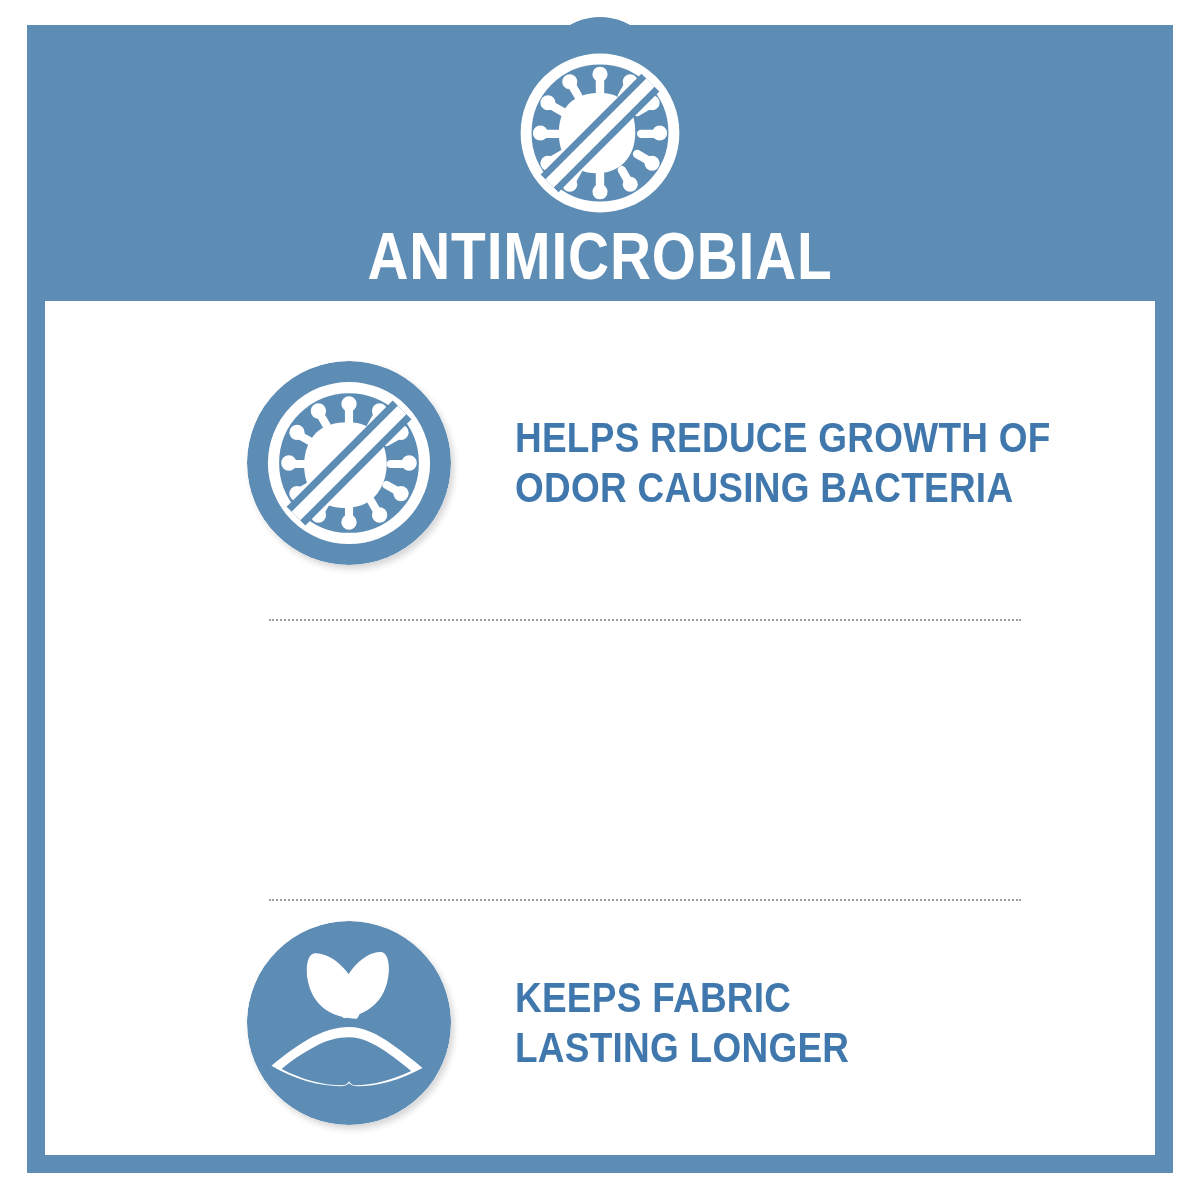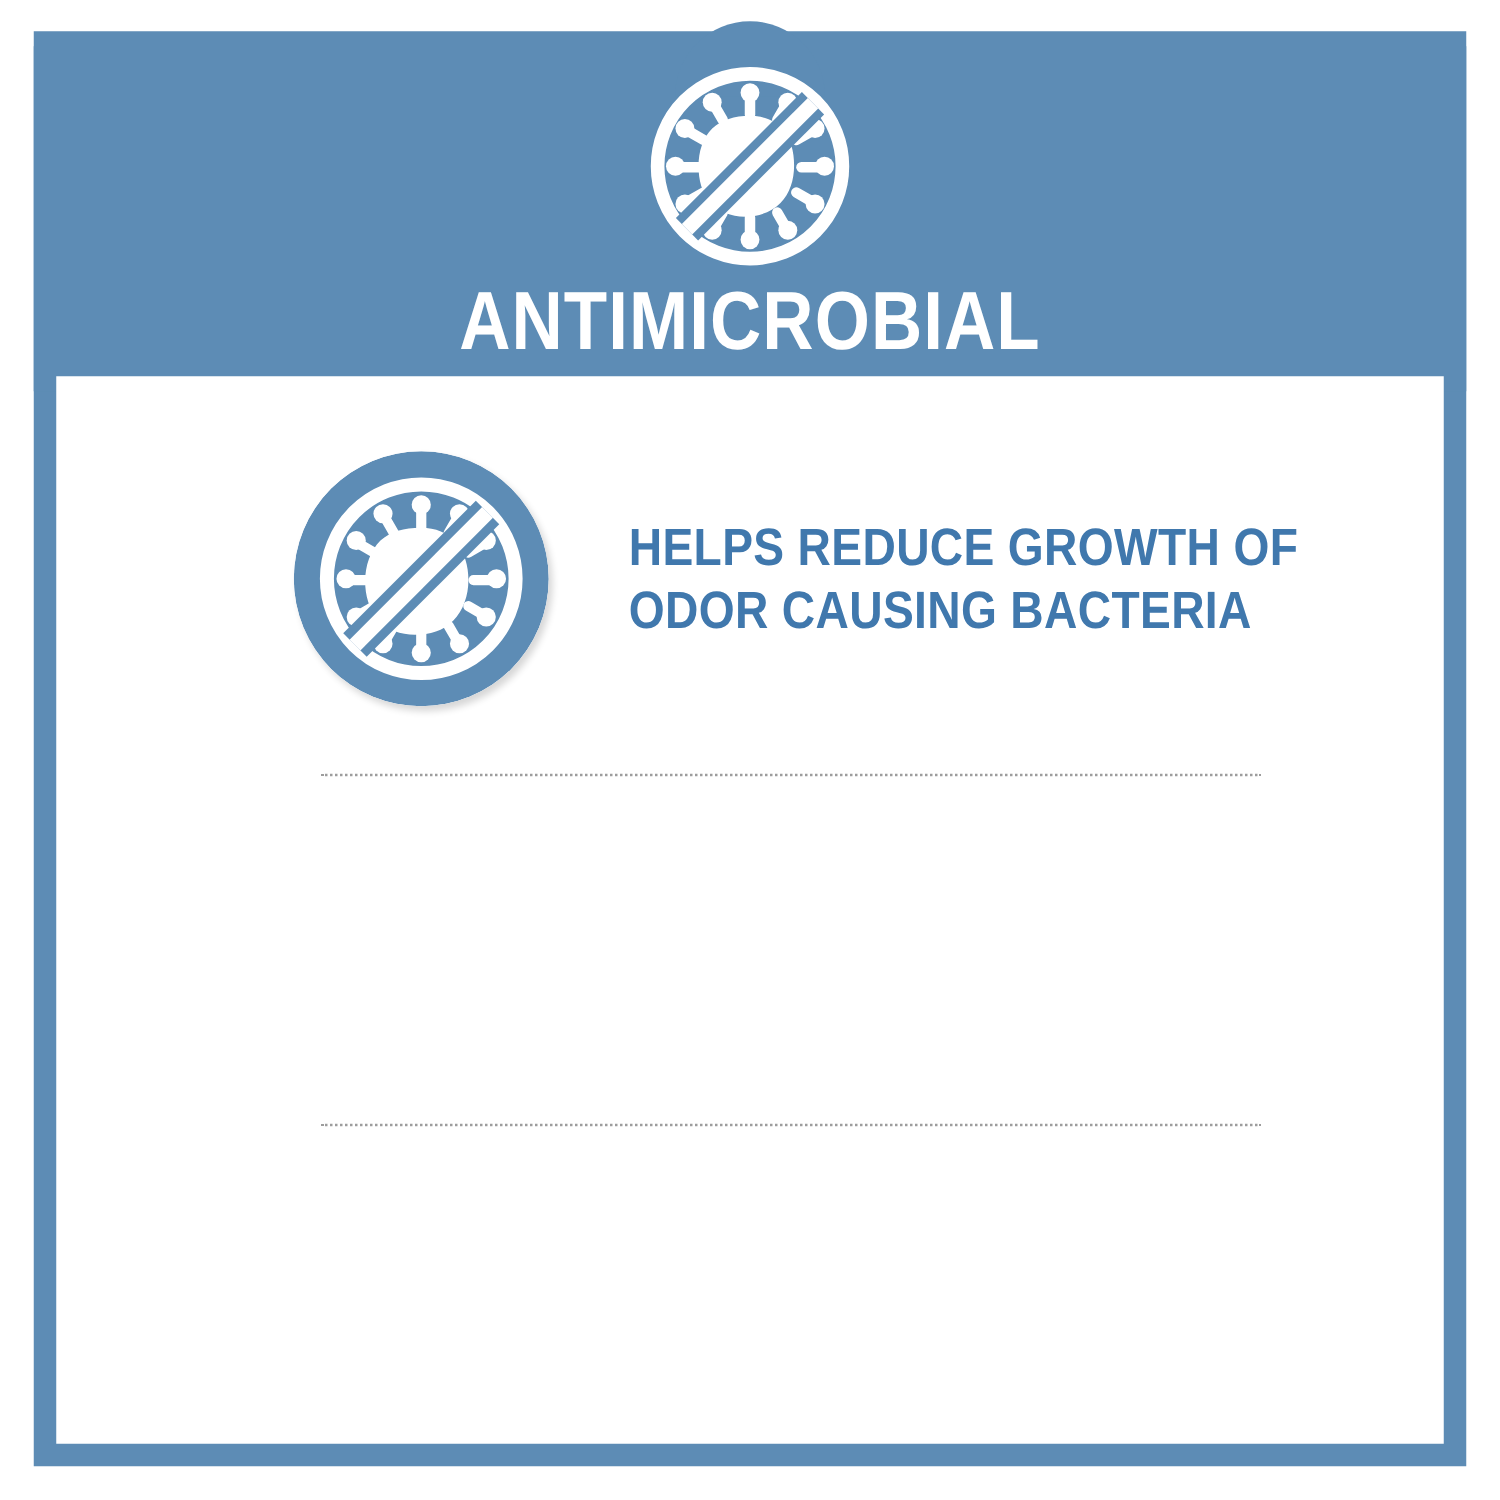--- a/index.html
+++ b/index.html
@@ -92,21 +92,21 @@
     left: 18px;
     top: 276px;
     width: 1110px;
     height: 854px;
     background: #ffffff;
     box-sizing: border-box;
   }
 
   .rows {
     position: absolute;
-    left: 4px;
+    left: 16px;
     top: 0;
     width: 100%;
     height: 100%;
     border-radius: 26px;
   }
 
   .feature-row {
     position: absolute;
     left: 0;
     width: 100%;
@@ -296,18 +296,59 @@
           </div>
           <div class="feature-text">HELPS REDUCE GROWTH OF
 ODOR CAUSING BACTERIA</div>
         </div>
 
         <div class="divider d1"></div>
 
 
         <div class="divider d2"></div>
 
+        <div class="feature-row r3">
+          <div class="icon-slot">
+            <svg viewBox="0 0 200 200" xmlns="http://www.w3.org/2000/svg">
+              <circle cx="100" cy="100" r="100" fill="#5d8cb5"></circle>
+
+              <path d="M95 105
+                       c -28 -4 -43 -20 -44 -46
+                       c 0 -13 4 -22 9 -22
+                       c 16 0 38 22 40 50
+                       c 1 8 -1 15 -5 18 z" fill="#ffffff" transform="translate(10,-7) rotate(-6 75 80)"></path>
+
+              <path d="M103 103
+                       c 26 -6 40 -23 40 -48
+                       c 0 -12 -4 -20 -9 -20
+                       c -15 0 -35 22 -37 48
+                       c -1 9 1 16 6 20 z" fill="#ffffff" transform="translate(-6,-6) rotate(5 120 78)"></path>
+
+              <path d="M100 104
+                       c 14 0 28 7 41 16
+                       c 13 9 24 18 31 24
+                       c -22 12 -44 18 -64 18
+                       c -3 0 -6 -1 -8 -3
+                       c -2 2 -5 3 -8 3
+                       c -22 0 -46 -7 -68 -20
+                       c 8 -7 21 -17 36 -26
+                       c 14 -8 28 -12 40 -12 z" fill="#ffffff"></path>
+
+              <path d="M100 114
+                       c 12 0 24 6 36 14
+                       c 10 7 19 14 25 19
+                       c -19 9 -38 14 -55 14
+                       c -2 0 -4 -1 -6 -4
+                       c -2 3 -4 4 -7 4
+                       c -19 0 -40 -6 -59 -16
+                       c 7 -6 18 -14 31 -21
+                       c 12 -7 24 -10 35 -10 z" fill="#5d8cb5"></path>
+            </svg>
+          </div>
+          <div class="feature-text">KEEPS FABRIC
+LASTING LONGER</div>
+        </div>
 
       </div>
     </div>
 
   </div>
 </div>
 
 </body></html>

